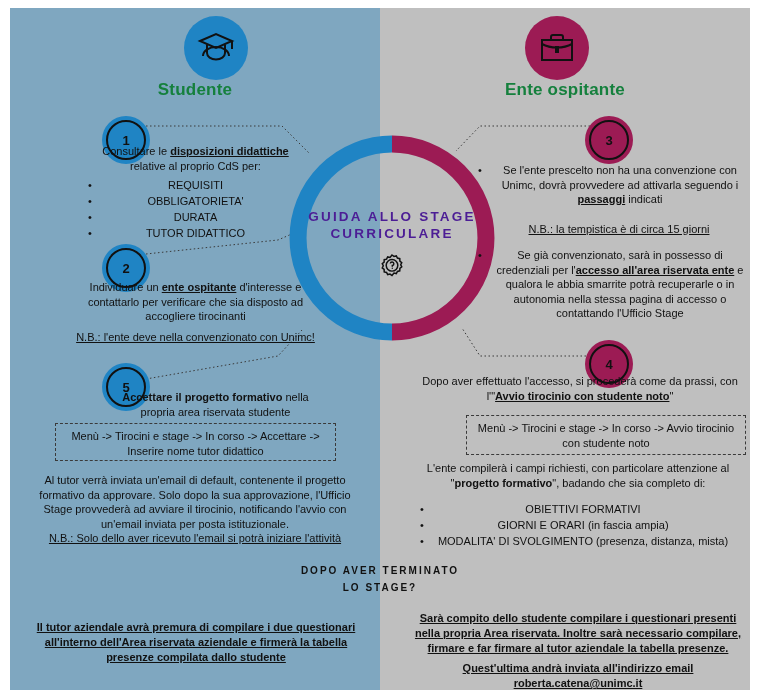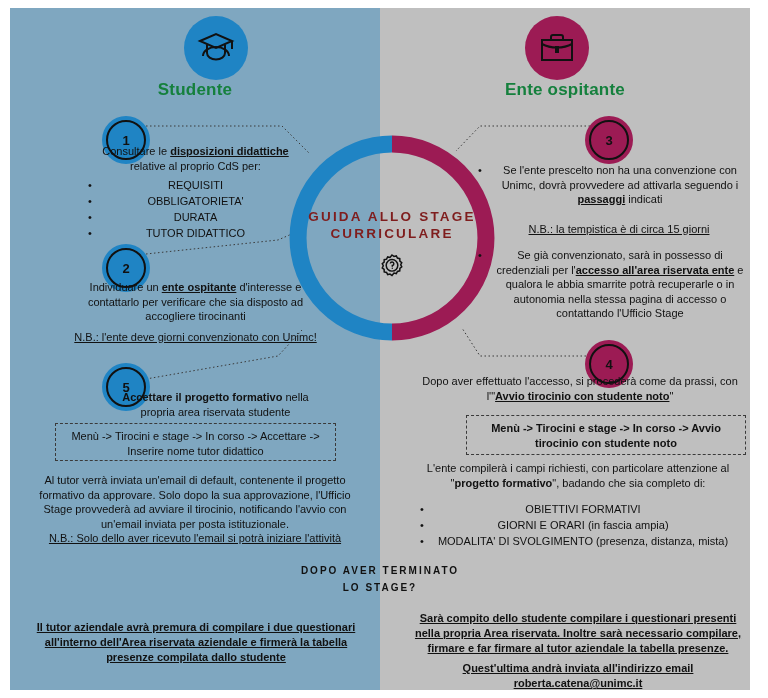--- a/index.html
+++ b/index.html
@@ -32,21 +32,21 @@
   #ente-title{left:370px;top:72px;}
 
   
   #ring{
     position:absolute;left:278px;top:126px;width:208px;height:208px;
   }
   #ring svg{display:block;}
   #ring-text{
     position:absolute;left:278px;top:200px;width:208px;text-align:center;
     font-size:13.5px;font-weight:bold;letter-spacing:2.2px;line-height:17px;
-    color:#7f1d1d;
+    color:#4c1d95;
   }
   #ring-gear{
     position:absolute;left:278px;top:244px;width:208px;text-align:center;
   }
 
   
   .step{
     position:absolute;width:40px;height:40px;border-radius:50%;
     display:flex;align-items:center;justify-content:center;
     font-size:13px;font-weight:600;color:#111;
@@ -157,21 +157,21 @@
       <li><span class="dot">•</span><span>TUTOR DIDATTICO</span></li>
     </ul>
   </div>
 
   <div class="step-ring blue" style="left:92px;top:236px;"></div>
   <div class="step blue" style="left:96px;top:240px;">2</div>
 
   <div class="txt" style="left:53px;top:272px;width:265px;">
     <span>Individuare un </span><b class="u">ente ospitante</b><span> d'interesse e contattarlo per verificare che sia disposto ad accogliere tirocinanti</span>
   </div>
-  <div class="txt u" style="left:58px;top:322px;width:255px;">N.B.: l'ente deve giorni convenzionato con Unimc!</div>
+  <div class="txt u" style="left:58px;top:322px;width:255px;">N.B.: l'ente deve nella convenzionato con Unimc!</div>
 
   <div class="step-ring blue" style="left:92px;top:355px;"></div>
   <div class="step blue" style="left:96px;top:359px;">5</div>
 
   <div class="txt" style="left:98px;top:382px;width:215px;">
     <b>Accettare il progetto formativo</b><span> nella propria area riservata studente</span>
   </div>
 
   <div class="dashbox" style="left:45px;top:415px;width:281px;height:38px;">Menù -&gt; Tirocini e stage -&gt; In corso -&gt; Accettare -&gt; Inserire nome tutor didattico</div>
 
@@ -193,21 +193,21 @@
     <span>Se già convenzionato, sarà in possesso di credenziali per l'</span><b class="u">accesso all'area riservata ente</b><span> e qualora le abbia smarrite potrà recuperarle o in autonomia nella stessa pagina di accesso o contattando l'Ufficio Stage</span>
   </div>
 
   <div class="step-ring magenta" style="left:575px;top:332px;"></div>
   <div class="step magenta" style="left:579px;top:336px;">4</div>
 
   <div class="txt" style="left:410px;top:366px;width:320px;">
     <span>Dopo aver effettuato l'accesso, si procederà come da prassi, con l'"</span><b class="u">Avvio tirocinio con studente noto</b><span>"</span>
   </div>
 
-  <div class="dashbox" style="left:456px;top:407px;width:280px;height:40px;font-weight:bold;">Menù -&gt; Tirocini e stage -&gt; In corso -&gt; Avvio tirocinio con studente noto</div>
+  <div class="dashbox" style="left:456px;top:407px;width:280px;height:40px;">Menù -&gt; Tirocini e stage -&gt; In corso -&gt; Avvio tirocinio con studente noto</div>
 
   <div class="txt" style="left:400px;top:453px;width:336px;">
     <span>L'ente compilerà i campi richiesti, con particolare attenzione al "</span><b>progetto formativo</b><span>", badando che sia completo di:</span>
   </div>
 
   <div class="txt" style="left:410px;top:489px;width:326px;">
     <ul class="blist" style="text-align:center;">
       <li><span class="dot">•</span><span>OBIETTIVI FORMATIVI</span></li>
       <li><span class="dot">•</span><span>GIORNI E ORARI (in fascia ampia)</span></li>
       <li><span class="dot">•</span><span>MODALITA' DI SVOLGIMENTO (presenza, distanza, mista)</span></li>

